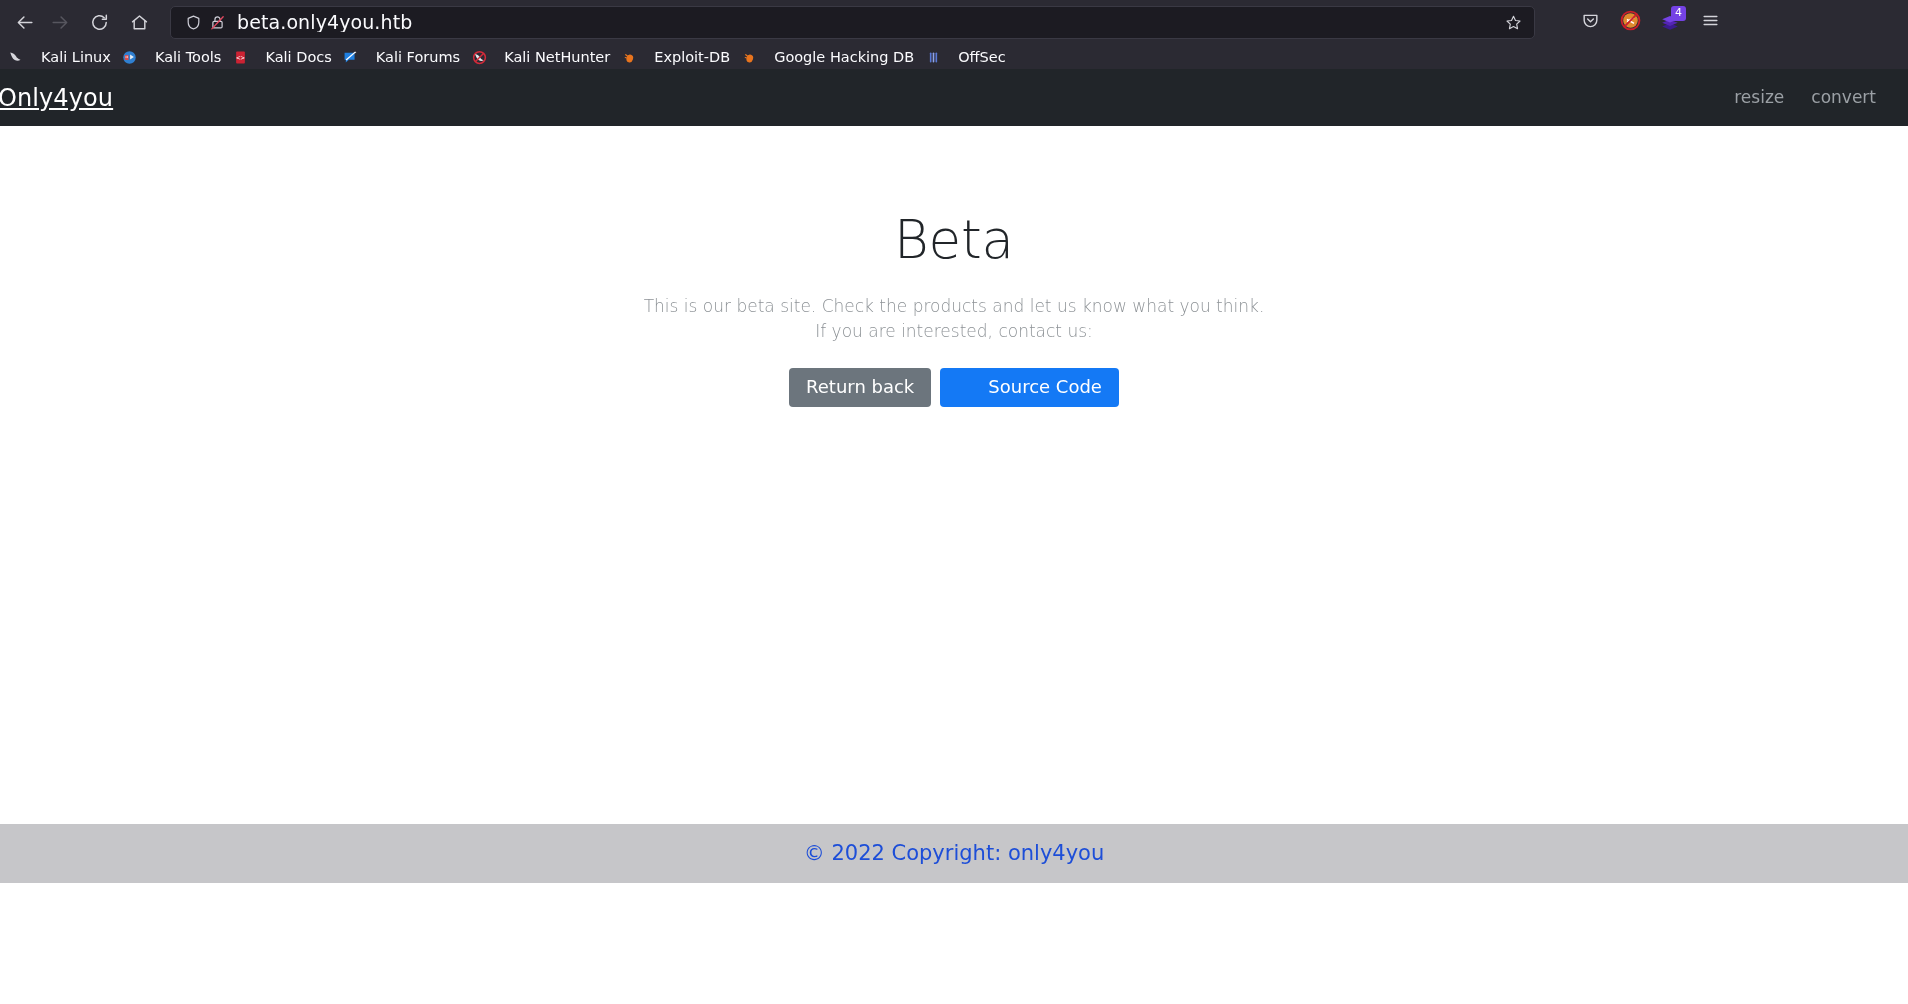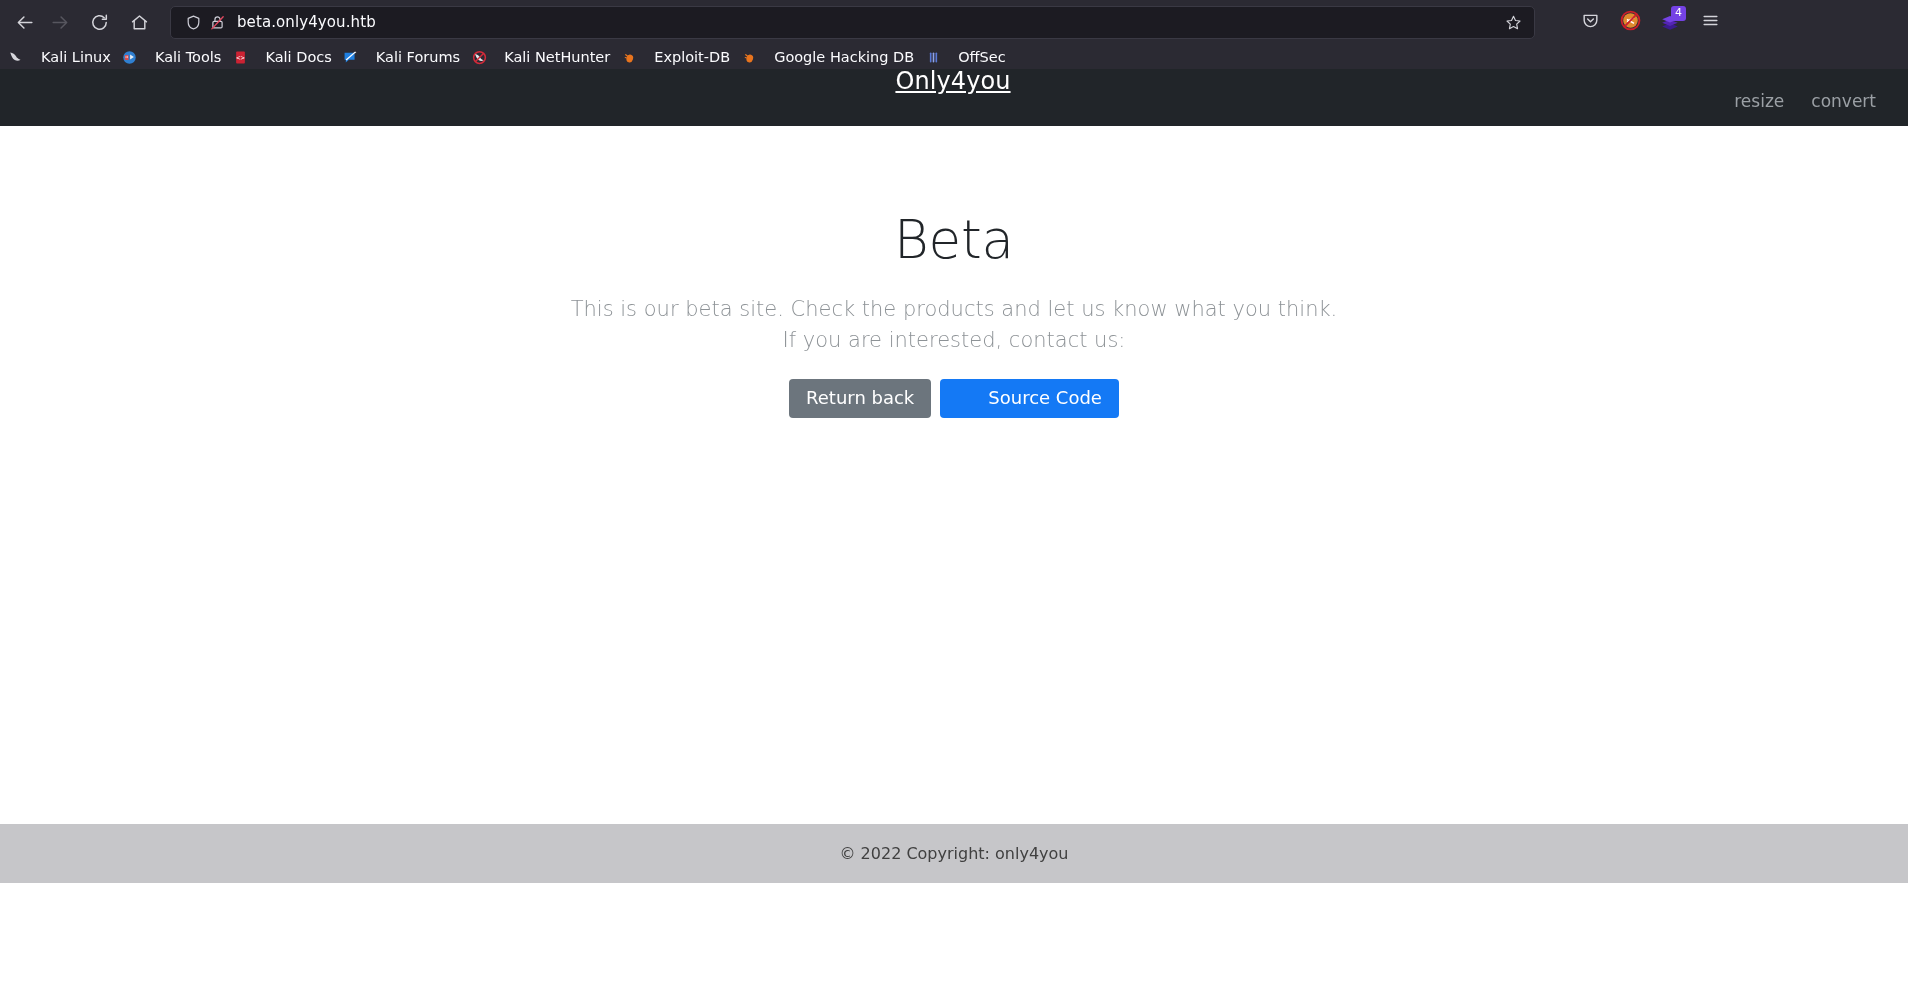--- a/index.html
+++ b/index.html
@@ -52,21 +52,21 @@
     width: 24px;
     height: 24px;
     display: flex;
     align-items: center;
     justify-content: center;
     flex: 0 0 auto;
   }
   .urlbar .url-text {
     flex: 1 1 auto;
     color: #fbfbfe;
-    font-size: 15px;
+    font-size: 19px;
     line-height: 1;
     padding-left: 8px;
     white-space: nowrap;
     overflow: hidden;
     letter-spacing: 0.1px;
   }
   .urlbar .star-btn {
     width: 26px;
     height: 26px;
     display: flex;
@@ -142,21 +142,20 @@
   }
 
   
   .site-header {
     height: 57px;
     background: #212529;
     display: flex;
     align-items: center;
     padding: 0 0;
     position: relative;
-    flex-direction: column;
   }
   .brand {
     color: #ffffff;
     font-size: 24px;
     font-weight: 400;
     line-height: 1;
     margin-left: -2px;
     padding-left: 0;
     letter-spacing: 0.1px;
   }
@@ -187,21 +186,21 @@
   }
   .beta-title {
     font-size: 53px;
     font-weight: 300;
     color: #212529;
     line-height: 1.1;
     letter-spacing: -0.2px;
   }
   .beta-sub {
     margin-top: 25px;
-    font-size: 21px;
+    font-size: 17px;
     font-weight: 300;
     color: #8d9296;
     line-height: 1.48;
   }
   .btn-row {
     margin-top: 23px;
     display: flex;
     justify-content: center;
     gap: 9px;
   }
@@ -224,22 +223,22 @@
     left: 0;
     bottom: 0;
     width: 1908px;
     height: 59px;
     background: #c6c6c9;
     display: flex;
     align-items: center;
     justify-content: center;
   }
   .footer-text {
-    font-size: 16px;
-    color: #404040;
+    font-size: 21px;
+    color: #1d4ed8;
     line-height: 1;
   }
 </style>
 </head>
 <body>
 
 <div class="browser-chrome">
 
   <div class="nav-toolbar">
 

